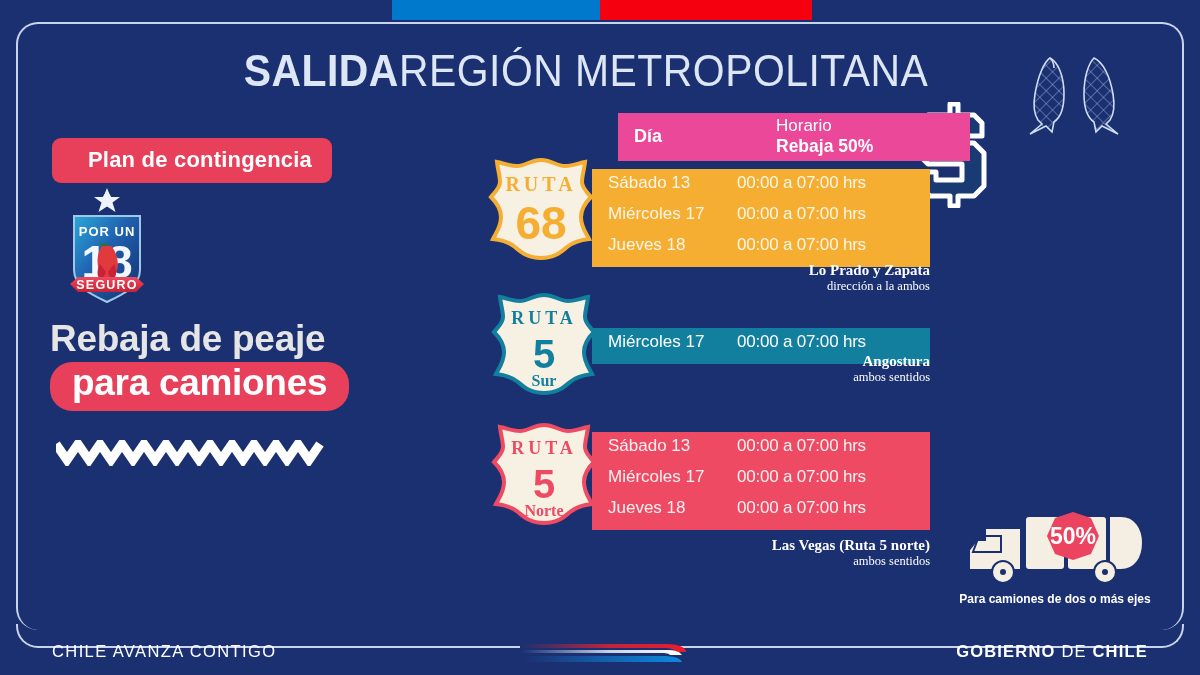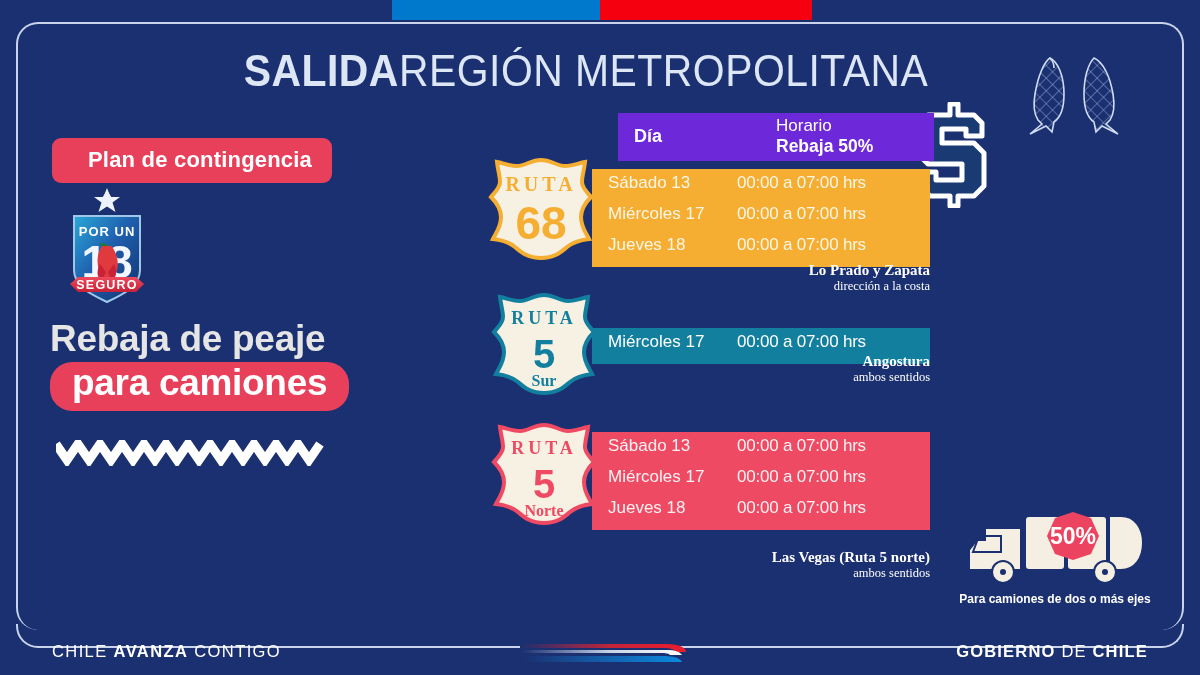--- a/index.html
+++ b/index.html
@@ -67,22 +67,22 @@
     position:absolute; left:50px; top:362px;
     background:#e8405a; border-radius:22px;
     padding:0 22px 7px 22px;
     color:#ffffff; font-size:37px; font-weight:900; letter-spacing:-.3px;
     white-space:nowrap;
   }
   .zigzag { position:absolute; left:56px; top:440px; width:268px; height:26px; }
 
   
   .tbl-head {
-    position:absolute; left:618px; top:113px; width:316px; height:48px;
-    background:#6d28d9;
+    position:absolute; left:618px; top:113px; width:352px; height:48px;
+    background:#ec4899;
     color:#fff;
   }
   .tbl-head .th-dia {
     position:absolute; left:16px; top:13px;
     font-size:18px; font-weight:700;
   }
   .tbl-head .th-hor {
     position:absolute; left:145px; top:3px;
     font-size:17px; font-weight:400; line-height:20px;margin-left:13px;
   }
@@ -129,21 +129,21 @@
     position:absolute; left:950px; top:592px; width:210px;
     text-align:center; color:#ffffff; font-size:12px; font-weight:700;
   }
 
   
   .foot-left {
     position:absolute; left:52px; top:642px;
     color:#ffffff; font-size:16.5px; letter-spacing:1.4px;
     font-weight:400; font-stretch:condensed;
   }
-  .foot-left b { font-weight:700; }
+  .foot-left b { font-weight:400; }
   .foot-right {
     position:absolute; right:52px; top:642px;
     color:#ffffff; font-size:16.5px; letter-spacing:1.2px;
     font-weight:400; font-stretch:condensed;
   }
   .foot-right b { font-weight:900; }
   .foot-flag { position:absolute; left:516px; top:638px; width:176px; height:28px; }
 </style>
 </head>
 <body>
@@ -242,21 +242,21 @@
   <div class="row r68" style="top:200px;">
     <span class="c-day">Miércoles 17</span>
     <span class="c-time">00:00 a 07:00 hrs</span>
   </div>
   <div class="row r68" style="top:231px;">
     <span class="c-day">Jueves 18</span>
     <span class="c-time">00:00 a 07:00 hrs</span>
   </div>
   <div class="note" style="left:592px; top:261px;">
     <span class="n1">Lo Prado y  Zapata</span>
-    <span class="n2">dirección a la costa</span>
+    <span class="n2">dirección a la ambos</span>
   </div>
 
   <div class="tbl-head">
     <span class="th-dia">Día</span>
     <span class="th-hor">
       <span>Horario</span>
       <b>Rebaja 50%</b>
     </span>
   </div>
 
@@ -296,21 +296,21 @@
     <span class="c-time">00:00 a 07:00 hrs</span>
   </div>
   <div class="row r5n" style="top:463px;">
     <span class="c-day">Miércoles 17</span>
     <span class="c-time">00:00 a 07:00 hrs</span>
   </div>
   <div class="row r5n" style="top:494px;">
     <span class="c-day">Jueves 18</span>
     <span class="c-time">00:00 a 07:00 hrs</span>
   </div>
-  <div class="note" style="left:592px; top:548px;">
+  <div class="note" style="left:592px; top:536px;">
     <span class="n1">Las Vegas (Ruta 5 norte)</span>
     <span class="n2">ambos sentidos</span>
   </div>
 
   <div class="truck">
     <svg width="196" height="90" viewBox="0 0 196 90">
       <g fill="#f4efe2" stroke="#1b3070" stroke-width="2">
         <path d="M30 30 L66 30 L66 72 L14 72 L14 52 L22 42 L30 42 Z"></path>
         <rect x="70" y="18" width="40" height="54" rx="4"></rect>
         <rect x="112" y="18" width="40" height="54" rx="4"></rect>

